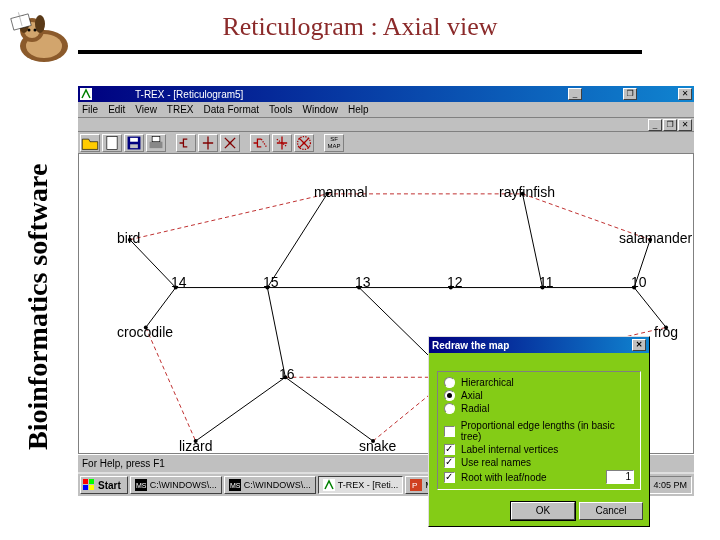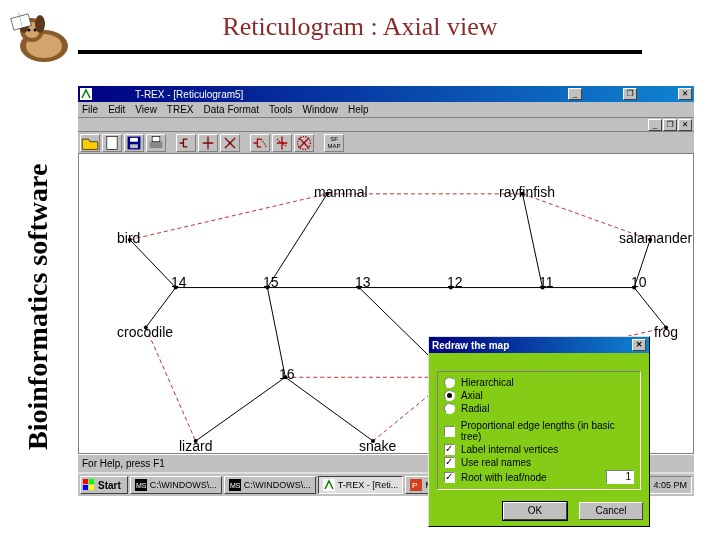--- a/index.html
+++ b/index.html
@@ -250,21 +250,21 @@
     border-right-color: #fff;
     border-bottom-color: #fff;
     font-size: 10px;
     padding: 0 2px;
     text-align: right;
     display: inline-block;
   }
   .dlg-btns {
     display: flex;
     justify-content: flex-end;
-    gap: 12px;
+    gap: 4px;
     padding: 4px 6px 6px 6px;
   }
   .dlg-btn {
     width: 64px; height: 18px;
     background: #c0c0c0;
     border: 1px solid #fff;
     border-right-color: #404040;
     border-bottom-color: #404040;
     text-align: center;
     line-height: 16px;

